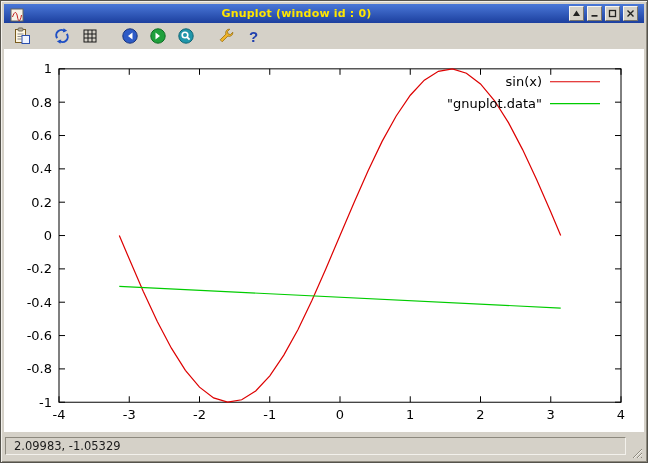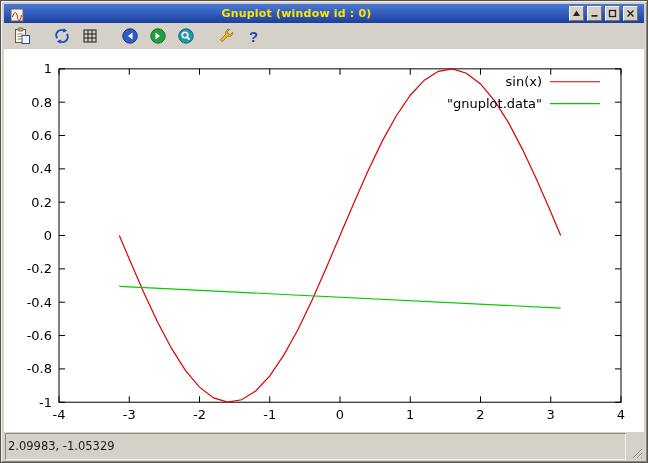--- a/index.html
+++ b/index.html
@@ -36,23 +36,23 @@
   .tbtn svg { width:18px; height:18px; display:block; }
   .tsep { width:9px; height:1px; flex:0 0 9px; }
   .help-glyph { font-size:15px; font-weight:bold; color:#1f3fae; line-height:1; }
   .canvas { flex:1 1 auto; background:#ffffff; position:relative; overflow:hidden; }
   #plot-svg { position:absolute; left:0; top:0; width:100%; height:100%; }
   #plot-svg text { font-family:"DejaVu Sans", sans-serif; }
   .statusbar {
     height:24px; flex:0 0 24px; display:flex; align-items:center; gap:3px; padding:2px 1px 1px 1px;
   }
   .statusfield {
-    flex:1; height:27px; box-sizing:border-box; background:#d5d1c8;
+    flex:1; height:18px; box-sizing:border-box; background:#d5d1c8;
     border:1px solid; border-color:#8d897e #f3f1ec #f3f1ec #8d897e;
-    font-size:11.5px; color:#1c1c1c; display:flex; align-items:center; padding:0 2px;
+    font-size:11.5px; color:#1c1c1c; display:flex; align-items:center; padding:0 8px;
     white-space:nowrap; overflow:hidden;
   }
   .grip { width:14px; height:14px; flex:0 0 14px; align-self:flex-end; }
 </style>
 </head>
 <body>
 
 <div class="window">
 
   <div class="titlebar">

